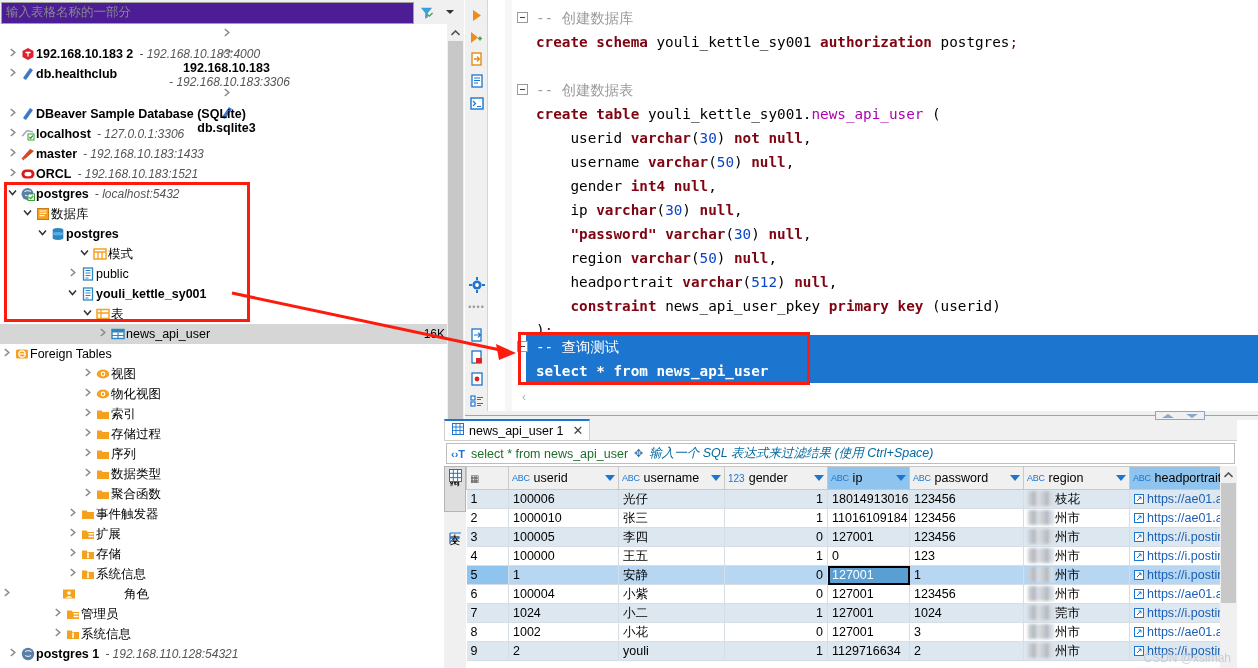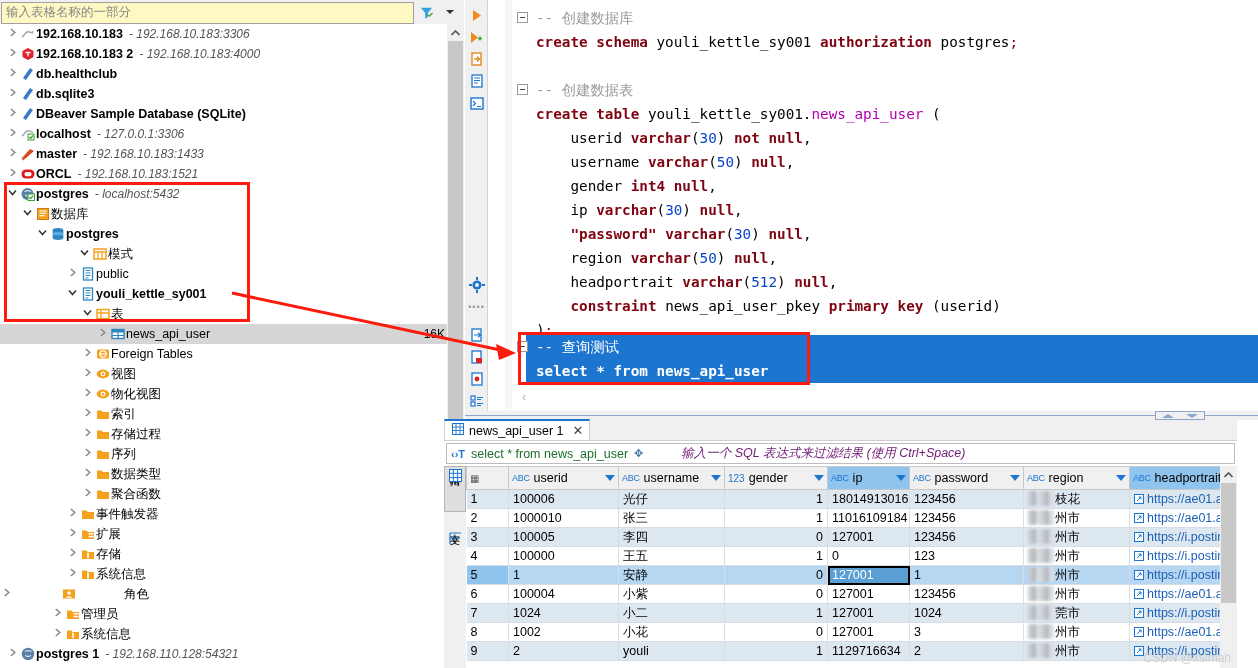--- a/index.html
+++ b/index.html
@@ -19,21 +19,21 @@
     position: absolute; left: 0; top: 0; width: 464px; height: 668px;
     background: #ffffff; border-right: 1px solid #9a9a9a;
   }
   #filter-bar {
     position: absolute; left: 0; top: 0; width: 464px; height: 24px;
     background: #f0f0f0;
     display: flex; align-items: center;
   }
   #filter-input {
     width: 413px; height: 22px; margin-left: 1px; margin-top: 1px;
-    border: 1px solid #a0a0a0; background: #fef9c3;
+    border: 1px solid #a0a0a0; background: #4c1d95;
     display: flex; align-items: center; padding-left: 4px;
     color: #888; font-size: 12.5px;
   }
   .filter-icon-btn { width: 24px; height: 24px; display:flex; align-items:center; justify-content:center; }
   #tree-wrap {
     position: absolute; left: 0; top: 24px; width: 447px; height: 644px;
     overflow: hidden; background: #fff;
   }
   .tree-row {
     height: 20px; display: flex; align-items: center;
@@ -122,21 +122,21 @@
     padding:0 6px 0 7px; background:#fff;
     border:1px solid #cfcfcf; border-bottom:none; border-top:2px solid #1c76d0;
     font-size:12.5px;
   }
   .tab-close { color:#444; font-size:13px; margin-left:4px; }
   #rs-filterbar {
     height:21px; background:#fff; border:1px solid #bdbdbd; margin:2px 0 0 2px;
     width:789px; display:flex; align-items:center; gap:6px; padding-left:4px; font-size:12.5px;
   }
   .f-query { color:#1d6e2b; }
-  .f-ph { color:#701a75; font-style:italic;margin-left:32px; }
+  .f-ph { color:#0369a1; font-style:italic; }
   #grid-wrap { position:absolute; left:0; top:46px; width:793px; height:202px; display:flex; }
   #grid-side { width:22px; background:#f0f0f0; position:relative; }
   .vtext {
     writing-mode: vertical-rl; text-orientation: upright;
     font-size:10.5px; letter-spacing:-1px; line-height:11px;
   }
   #grid-main { flex:1; overflow:hidden; position:relative; }
   table.grid { border-collapse: collapse; table-layout: fixed; width:771px; }
   table.grid th {
     height:23px; background:#f0f0f0; border:1px solid #c8c8c8;
@@ -206,21 +206,21 @@
           </svg>
       </div>
       <div class="filter-icon-btn">
         <svg width="10" height="8" viewBox="0 0 10 8">
             <path d="M1 2 L5 6 L9 2 Z" fill="#333"></path>
           </svg>
       </div>
     </div>
 
     <div id="tree-wrap">
-        <div class="tree-row" style="padding-left: 6px;">
+        <div class="tree-row" style="padding-left: 6px; flex-direction: column;">
           <span class="twisty"><svg width="9" height="9" viewBox="0 0 9 9">
               <path d="M2.8 1 L6.8 4.5 L2.8 8" stroke="#888" stroke-width="1.5" fill="none"></path>
             </svg></span>
           <span class="ticon">
             <svg width="14" height="14" viewBox="0 0 14 14">
               <path d="M1 10c2-1 3-4 5-5 2-1 4 1 6 1" stroke="#9aa7b4" stroke-width="1.4" fill="none"></path>
               <circle cx="11.5" cy="5" r="1" fill="#9aa7b4"></circle>
             </svg>
           </span>
           <span class="tlabel bold">192.168.10.183</span>
@@ -244,21 +244,21 @@
               <path d="M2.8 1 L6.8 4.5 L2.8 8" stroke="#888" stroke-width="1.5" fill="none"></path>
             </svg></span>
           <span class="ticon">
             <svg width="14" height="14" viewBox="0 0 14 14">
               <path d="M2 11 L9 1 L12 3 L5 13 Z" fill="#3f78c8"></path>
               <path d="M2 11 L4 13 L5 13" fill="#8ab0e0"></path>
             </svg>
           </span>
           <span class="tlabel bold">db.healthclub</span>
         </div>
-        <div class="tree-row" style="padding-left: 6px;">
+        <div class="tree-row" style="padding-left: 6px; flex-direction: column;">
           <span class="twisty"><svg width="9" height="9" viewBox="0 0 9 9">
               <path d="M2.8 1 L6.8 4.5 L2.8 8" stroke="#888" stroke-width="1.5" fill="none"></path>
             </svg></span>
           <span class="ticon">
             <svg width="14" height="14" viewBox="0 0 14 14">
               <path d="M2 11 L9 1 L12 3 L5 13 Z" fill="#3f78c8"></path>
               <path d="M2 11 L4 13 L5 13" fill="#8ab0e0"></path>
             </svg>
           </span>
           <span class="tlabel bold">db.sqlite3</span>
@@ -411,21 +411,21 @@
           <span class="ticon">
             <svg width="14" height="14" viewBox="0 0 14 14">
               <rect x="1" y="2.5" width="12" height="9" fill="#fff" stroke="#2e86c1" stroke-width="1.4"></rect>
               <rect x="1" y="2.5" width="12" height="3" fill="#2e86c1"></rect>
               <path d="M7 5.5v6M1 8.5h12" stroke="#2e86c1" stroke-width="1.2"></path>
             </svg>
           </span>
           <span class="tlabel">news_api_user</span>
           <span class="tsize">16K</span>
         </div>
-        <div class="tree-row" style="padding-left: 81px; align-items: center;">
+        <div class="tree-row" style=" align-items: center;">
           <span class="twisty"><svg width="9" height="9" viewBox="0 0 9 9">
               <path d="M2.8 1 L6.8 4.5 L2.8 8" stroke="#888" stroke-width="1.5" fill="none"></path>
             </svg></span>
           <span class="ticon">
             <svg width="14" height="14" viewBox="0 0 14 14">
               <rect x="1" y="2.5" width="12" height="9" rx="1.5" fill="#f5a11e"></rect>
               <ellipse cx="7" cy="7" rx="3.2" ry="3.2" fill="none" stroke="#fff" stroke-width="1.2"></ellipse>
               <path d="M3.8 7h6.4" stroke="#fff" stroke-width="1.1"></path>
             </svg>
           </span>

